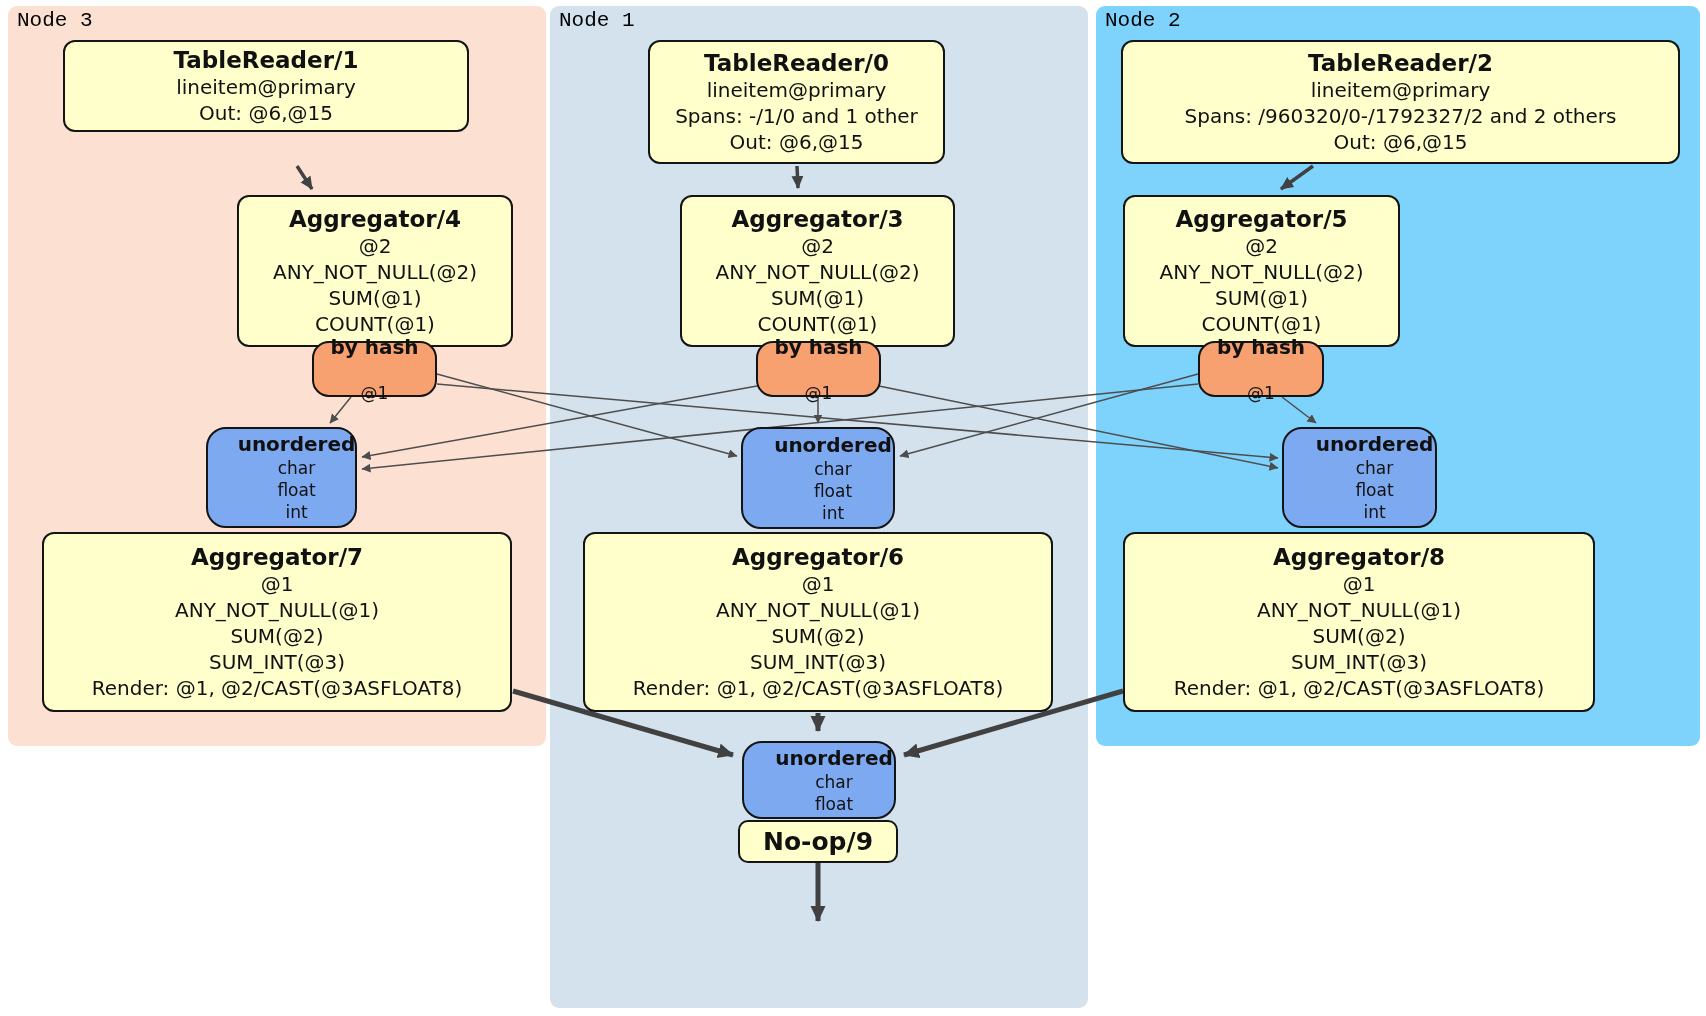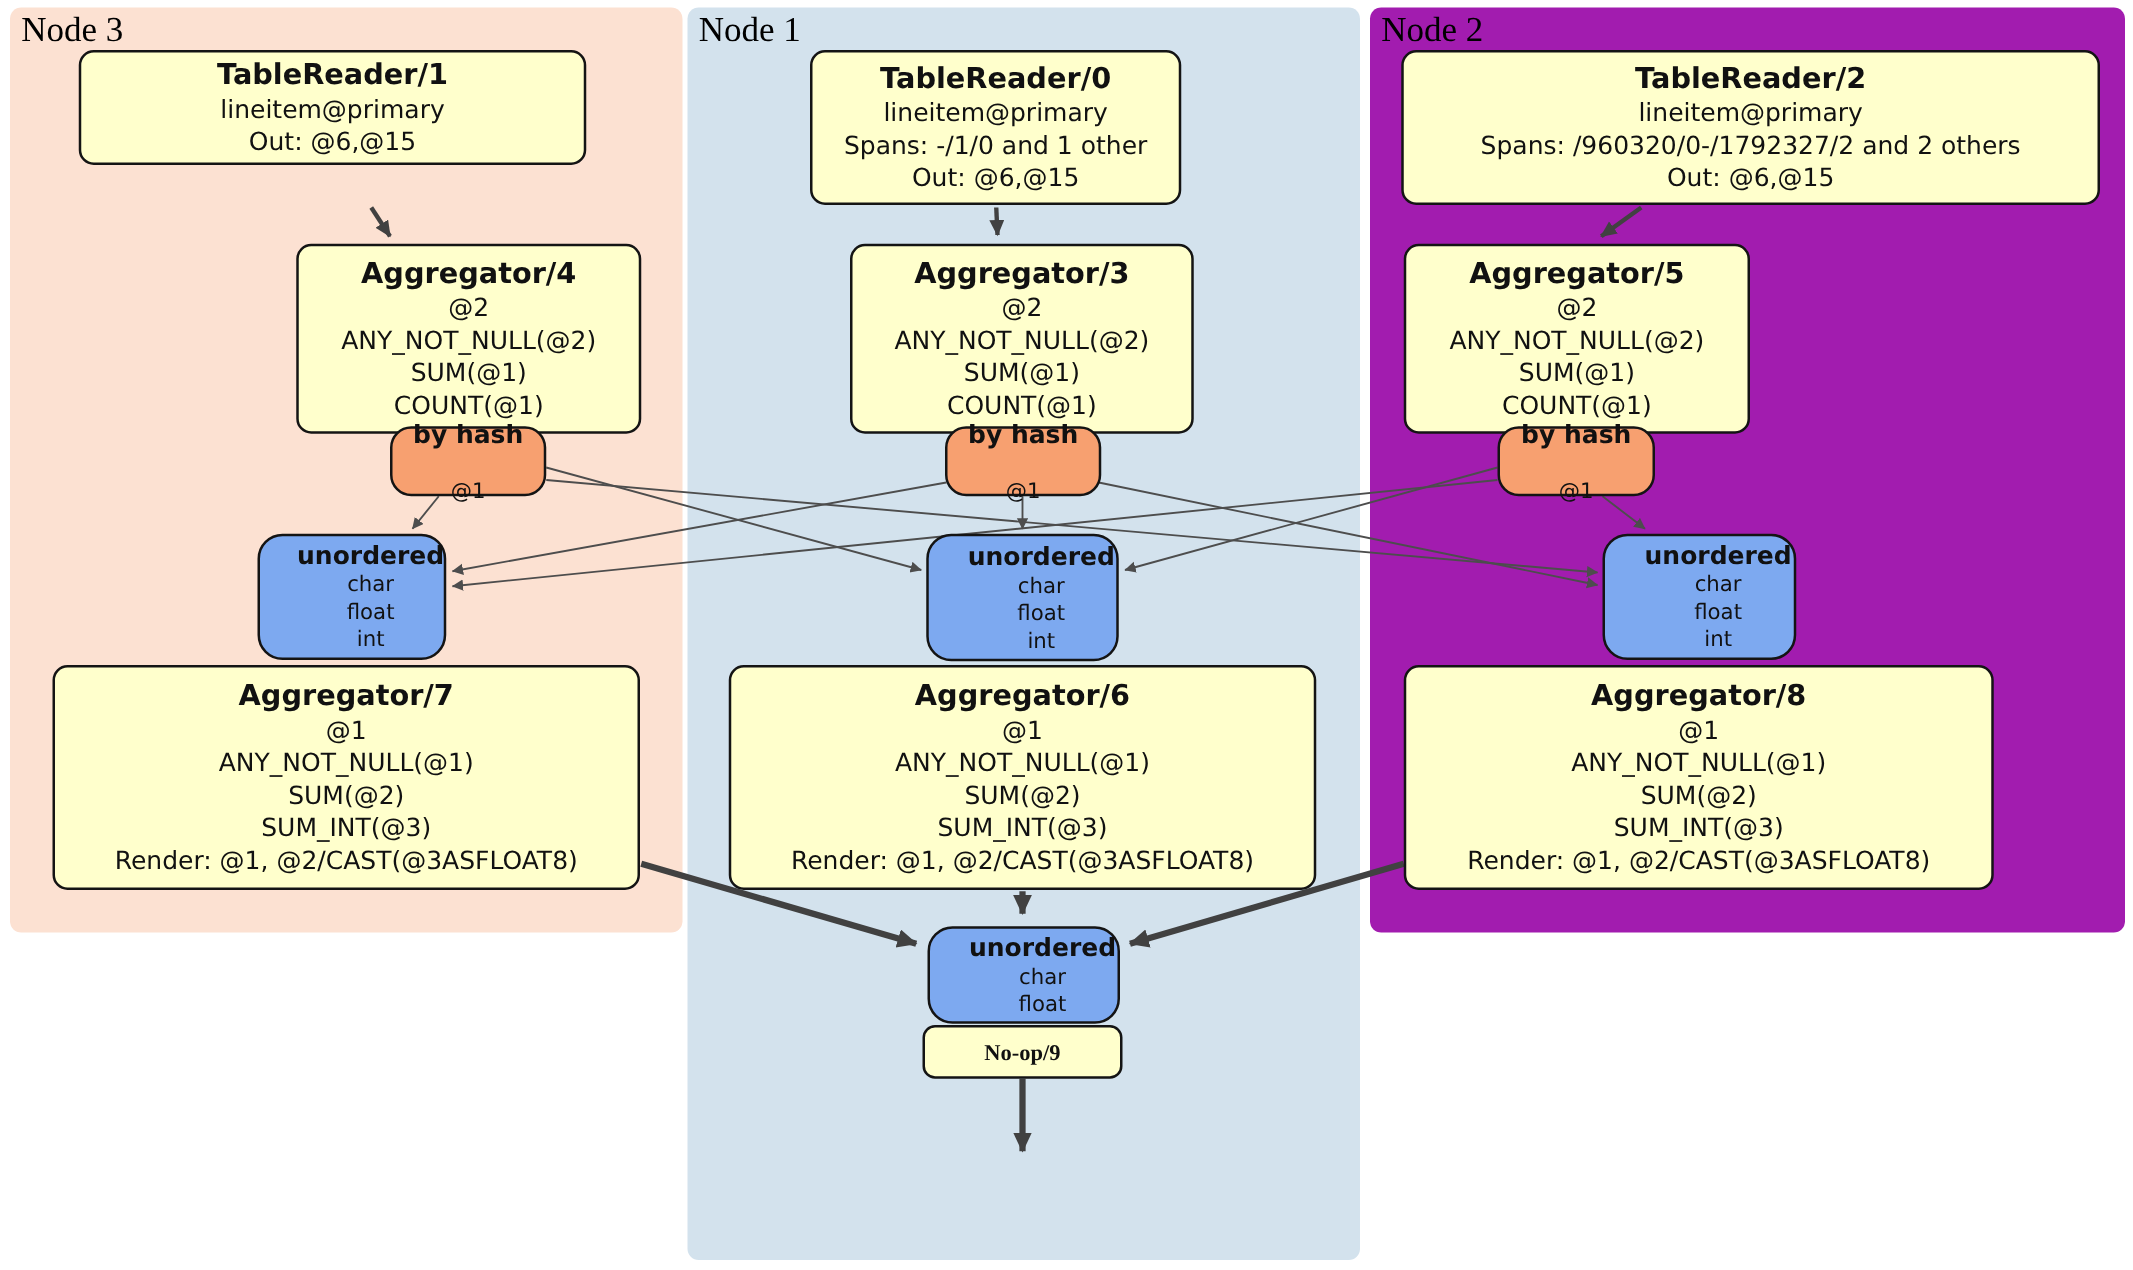--- a/index.html
+++ b/index.html
@@ -1,46 +1,46 @@
 <!DOCTYPE html>
 <html><head>
 <meta charset="utf-8">
 <style>
   html,body{margin:0;padding:0;background:#fff;}
   .canvas{position:relative;width:1706px;height:1016px;background:#ffffff;overflow:hidden;
           font-family:"DejaVu Sans",sans-serif;color:#111;}
   .region{position:absolute;border-radius:9px;z-index:0;}
-  .region-label{position:absolute;left:9px;top:3px;font-size:28px;
-                font-family:Liberation Serif, serif;color:#000;}
+  .region-label{position:absolute;left:9px;top:3px;font-size:21px;
+                font-family:Liberation Mono, monospace;color:#000;}
   svg.edges{position:absolute;left:0;top:0;z-index:1;}
   .pbox{position:absolute;background:#ffffcc;border:2px solid #141414;border-radius:12px;
         box-sizing:border-box;display:flex;flex-direction:column;justify-content:center;
         align-items:center;text-align:center;z-index:2;padding:2px 6px;line-height:1.3;}
   .ptitle{font-weight:bold;font-size:23px;line-height:28px;white-space:nowrap;}
   .pline{font-size:20px;line-height:26px;white-space:nowrap;}
   .router{background:#f7a070;border-radius:17px;z-index:4;gap:24px;}
   .router .ptitle{font-size:20px;line-height:24px;}
   .router .pline{font-size:17px;line-height:21px;}
   .sync{background:#7da9f0;border-radius:20px;z-index:3;padding-left:36px;}
   .sync .ptitle{font-size:20px;line-height:25px;}
   .sync .pline{font-size:17px;line-height:22px;}
-  .small .ptitle{font-size:18px;line-height:28px;font-family:Liberation Serif, serif;}
+  .small .ptitle{font-size:25px;line-height:28px;}
 </style>
 </head>
 <body>
 
 <div class="canvas">
 
   <div class="region" style="left:8px;top:6px;width:538px;height:740px;background:#fce1d2;">
     <div class="region-label">Node 3</div>
   </div>
   <div class="region" style="left:550px;top:6px;width:538px;height:1002px;background:#d3e2ed;">
     <div class="region-label">Node 1</div>
   </div>
-  <div class="region" style="left:1096px;top:6px;width:604px;height:740px;background:#a21caf;">
+  <div class="region" style="left:1096px;top:6px;width:604px;height:740px;background:#7dd3fc;">
     <div class="region-label">Node 2</div>
   </div>
 
   <svg class="edges" width="1706" height="1016">
     <defs>
       <marker id="ah-thin" markerUnits="userSpaceOnUse" markerWidth="11" markerHeight="10" refX="8.5" refY="4.5" orient="auto">
           <path d="M0,0 L9,4.5 L0,9 z" fill="#4d4d4d"></path>
         </marker>
       <marker id="ah-mid" markerUnits="userSpaceOnUse" markerWidth="15" markerHeight="14" refX="12" refY="6" orient="auto">
           <path d="M0,0 L13,6 L0,12 z" fill="#414141"></path>

